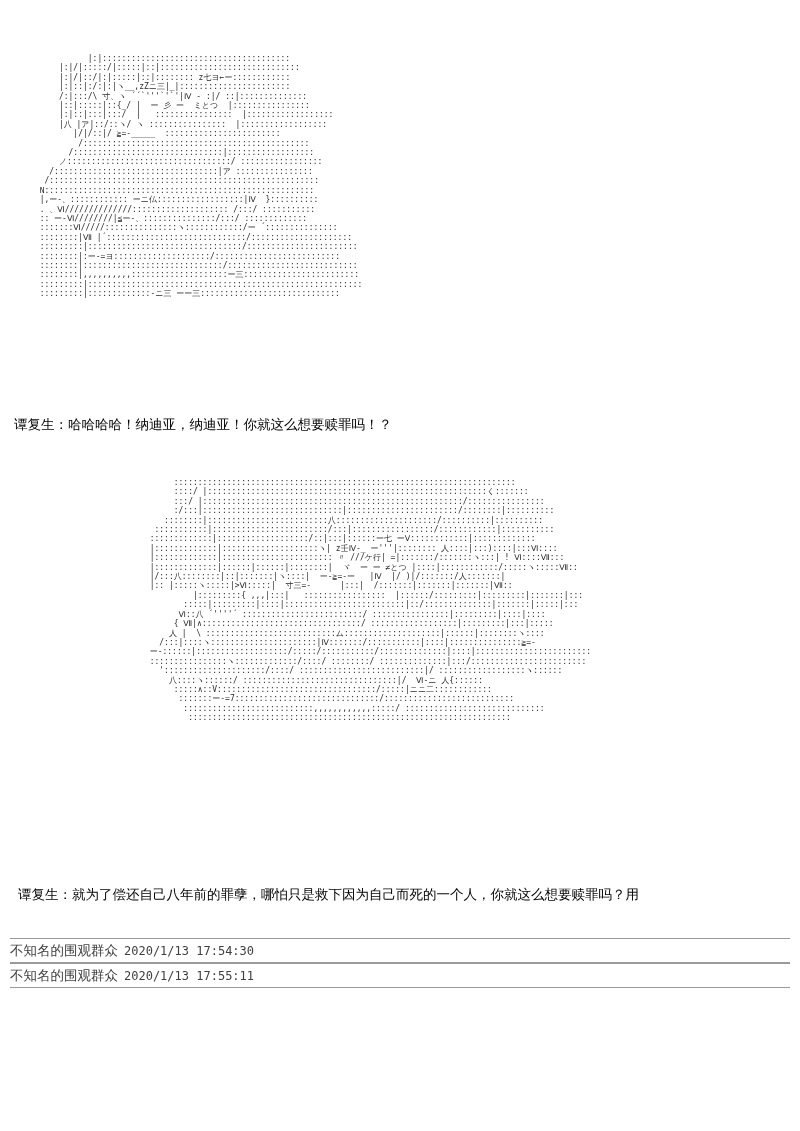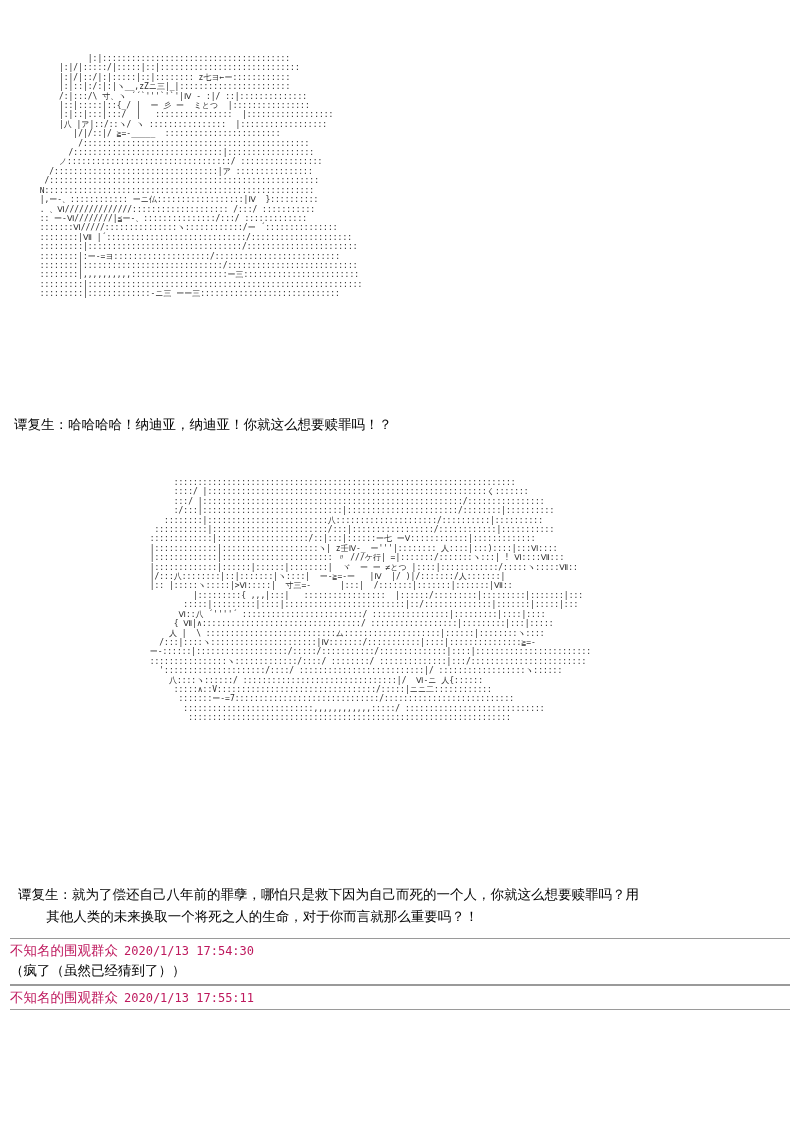--- a/index.html
+++ b/index.html
@@ -72,21 +72,21 @@
   }
   .comment-sep {
     border-top: 1px solid #9a9a9a;
     height: 0;
     width: 780px;
   }
   .comment-head {
     font-size: 13.5px;
     line-height: 20px;
     padding-top: 2px;
-    color: #be185d;
+    color: #404040;
   }
   .comment-time {
     font-family: "DejaVu Sans Mono", "Liberation Mono", monospace;
     font-size: 12px;
     padding-left: 6px;
   }
   .comment-body {
     font-size: 13.5px;
     line-height: 20px;
     padding-bottom: 2px;
@@ -154,31 +154,29 @@
   ::::::::::::::::ヽ:::::::::::::/::::/ ::::::::/ ::::::::::::::|:::/::::::::::::::::::::::::
     ':::::::::::::::::::::/::::/ ::::::::::::::::::::::::::|/ ::::::::::::::::::ヽ::::::
       八::::ヽ::::::/ ::::::::::::::::::::::::::::::::|/  Ⅵ-ニ 人{::::::
        :::::∧::V:::::::::::::::::::::::::::::::::/:::::|ニニ二::::::::::::
         :::::::ー-=7::::::::::::::::::::::::::::::/:::::::::::::::::::::::::::
          :::::::::::::::::::::::::::,,,,,,,,,,,,:::::/ :::::::::::::::::::::::::::::
           :::::::::::::::::::::::::::::::::::::::::::::::::::::::::::::::::::</pre>
 
   <div class="dialogue" id="dialogue-2">
     <span class="speaker">谭复生：</span><span>就为了偿还自己八年前的罪孽，哪怕只是救下因为自己而死的一个人，你就这么想要赎罪吗？用</span>
-    <span class="dialogue-indent">其他人类的未来换取一个将死之人的生命，对于你而言就那么重要吗？！</span>
   </div>
 
   <div class="comments">
 
     <div class="comment-sep"></div>
     <div class="comment-block">
       <div class="comment-head">
         <span>不知名的围观群众</span><span class="comment-time">2020/1/13 17:54:30</span>
       </div>
-      <div class="comment-body">（疯了（虽然已经猜到了））</div>
     </div>
 
     <div class="comment-sep"></div>
 
     <div class="comment-sep"></div>
     <div class="comment-block">
       <div class="comment-head">
         <span>不知名的围观群众</span><span class="comment-time">2020/1/13 17:55:11</span>
       </div>
     </div>

